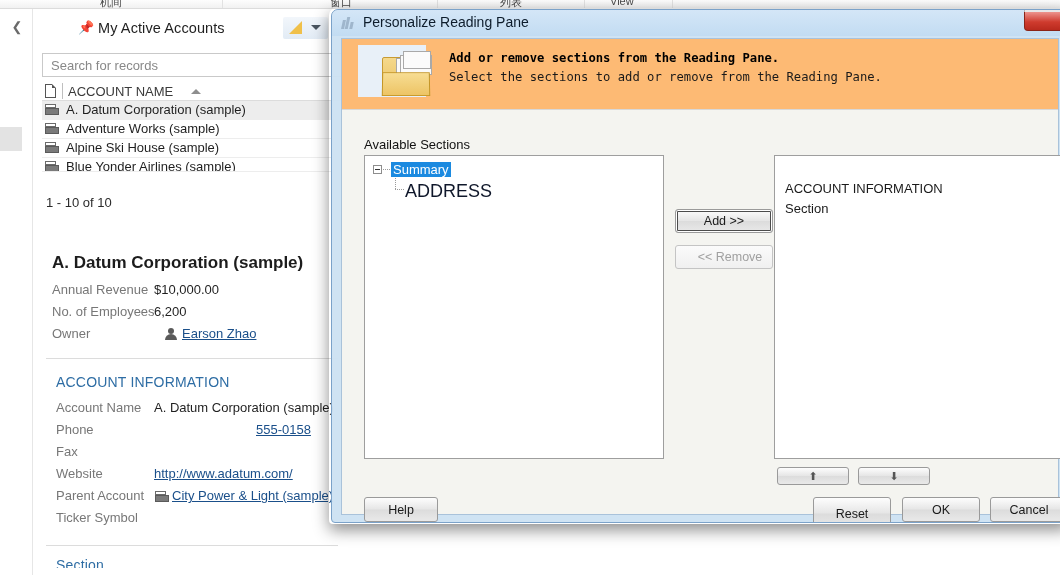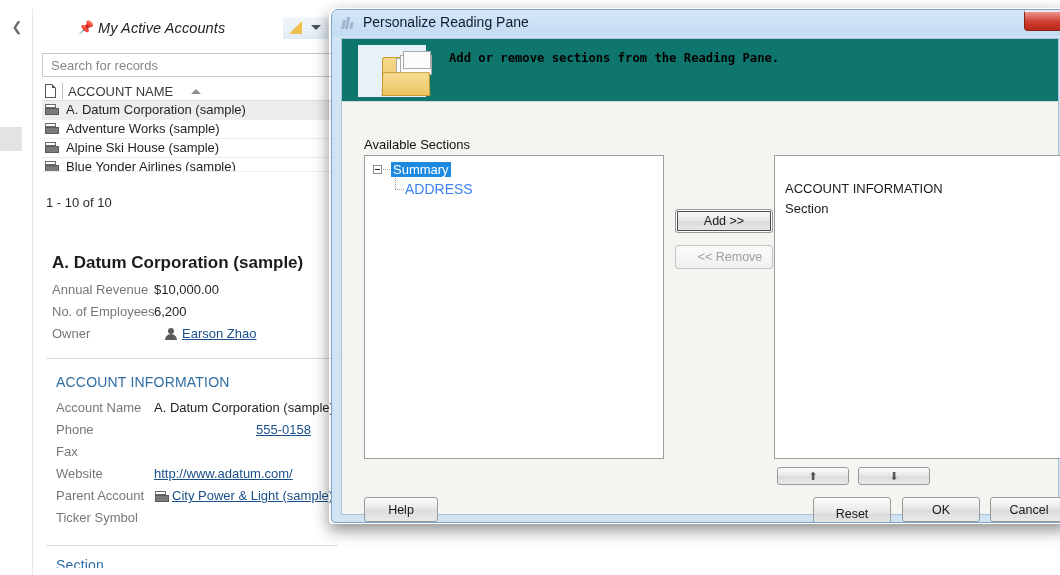--- a/index.html
+++ b/index.html
@@ -46,21 +46,21 @@
   .crm-viewhdr {
     position:absolute; left:0; top:0; width:306px; height:36px;
     background:#ffffff;
   }
   .pin-icon {
     position:absolute; left:44px; top:13px; width:16px; height:12px;
     color:#444; font-size:13px; line-height:12px;
   }
   .view-title {
     position:absolute; left:64px; top:11px;
-    font-size:14.5px; color:#1f1f1f; letter-spacing:.1px;font-style:italic;
+    font-size:14.5px; color:#1f1f1f; letter-spacing:.1px;
   }
   .chart-btn {
     position:absolute; left:249px; top:8px; width:45px; height:22px;
     background:linear-gradient(#f2f6fb,#e2ebf5);
     border-radius:2px;
   }
   .chart-btn .tri {
     position:absolute; left:6px; top:4px; width:0;height:0;
     border-left:13px solid transparent; border-bottom:13px solid #f0c04a;
   }
@@ -185,22 +185,22 @@
     border-radius:3px 3px 0 0;
   }
 
   .dlg-body {
     position:absolute; left:9px; top:28px; width:718px; height:477px;
     background:#f4f4f0;
     border:1px solid #a9c2da;
   }
 
   .hdr-panel {
-    position:absolute; left:0; top:0; width:716px; height:63px;
-    background:#0f766e; border-bottom:1px solid #d8d8d8;
+    position:absolute; left:0; top:0; width:716px; height:71px;
+    background:#fdba74; border-bottom:1px solid #d8d8d8;
   }
   .hdr-ico-bg {
     position:absolute; left:16px; top:6px; width:68px; height:52px;
     background:#e8f0f8;
   }
   .folder-back {
     position:absolute; left:24px; top:12px; width:22px; height:38px;
     background:linear-gradient(#f5d98c,#e9bf5e);
     border:1px solid #c79b34; border-radius:2px 0 0 2px;
   }
@@ -241,21 +241,21 @@
     position:absolute; left:432px; top:96px;
     font-family:"DejaVu Sans Mono", monospace;
     font-size:12px; color:#111;margin-top:40px;
   }
   .listbox {
     position:absolute; background:#ffffff; border:1px solid #9e9e9e;
   }
   .tree-avail { left:22px; top:116px; width:300px; height:304px; }
   .tree-disp  { left:432px; top:116px; width:300px; height:304px; }
 
-  .tree-row { position:absolute; font-size:14px; color:#3b82f6; white-space:nowrap; }
+  .tree-row { position:absolute; font-size:18px; color:#0f172a; white-space:nowrap; }
   .expander {
     position:absolute; width:9px; height:9px; border:1px solid #8d8d8d; background:#fff;
   }
   .expander::before {
     content:""; position:absolute; left:1px; top:3px; width:5px; height:1px; background:#333;
   }
   .dotline-h {
     position:absolute; height:1px;
     background-image: linear-gradient(to right,#9a9a9a 1px, transparent 1px);
     background-size:2px 1px;
@@ -292,20 +292,30 @@
   .btn-ok     { left:560px; top:458px; width:78px; height:25px; }
   .btn-cancel { left:648px; top:458px; width:78px; height:25px; }
 
   .disp-item { position:absolute; font-size:13px; color:#1a1a1a; }
 </style>
 </head>
 <body>
 
 <div id="root">
 
+  <div class="crm-topstrip">
+    <div class="tt" style="left:100px">机间</div>
+    <div class="tt" style="left:330px">窗口</div>
+    <div class="tt" style="left:500px">列表</div>
+    <div class="tt" style="left:610px">View</div>
+    <div class="sep" style="left:222px"></div>
+    <div class="sep" style="left:437px"></div>
+    <div class="sep" style="left:584px"></div>
+    <div class="sep" style="left:672px"></div>
+  </div>
 
   <div class="crm-leftrail">
     <div class="crm-collapse">❮</div>
     <div class="crm-railblock"></div>
   </div>
 
   <div class="crm-pane">
 
     <div class="crm-viewhdr">
       <div class="pin-icon">📌</div>
@@ -416,20 +426,21 @@
 
     <div class="dlg-body">
 
       <div class="hdr-panel">
         <div class="hdr-ico-bg">
           <span class="folder-back"></span>
           <span class="folder-papers"></span>
           <span class="folder-front"></span>
         </div>
         <div class="hdr-title">Add or remove sections from the Reading Pane.</div>
+        <div class="hdr-sub">Select the sections to add or remove from the Reading Pane.</div>
       </div>
 
       <div class="lbl-avail">Available Sections</div>
       <div class="lbl-disp">Displayed Sections</div>
 
       <div class="listbox tree-avail">
         <span class="expander" style="left:8px; top:9px"></span>
         <span class="dotline-h" style="left:18px; top:13px; width:8px"></span>
         <span class="node-sel" style="left:26px; top:6px">Summary</span>
         <span class="dotline-v" style="left:30px; top:22px; height:12px"></span>

